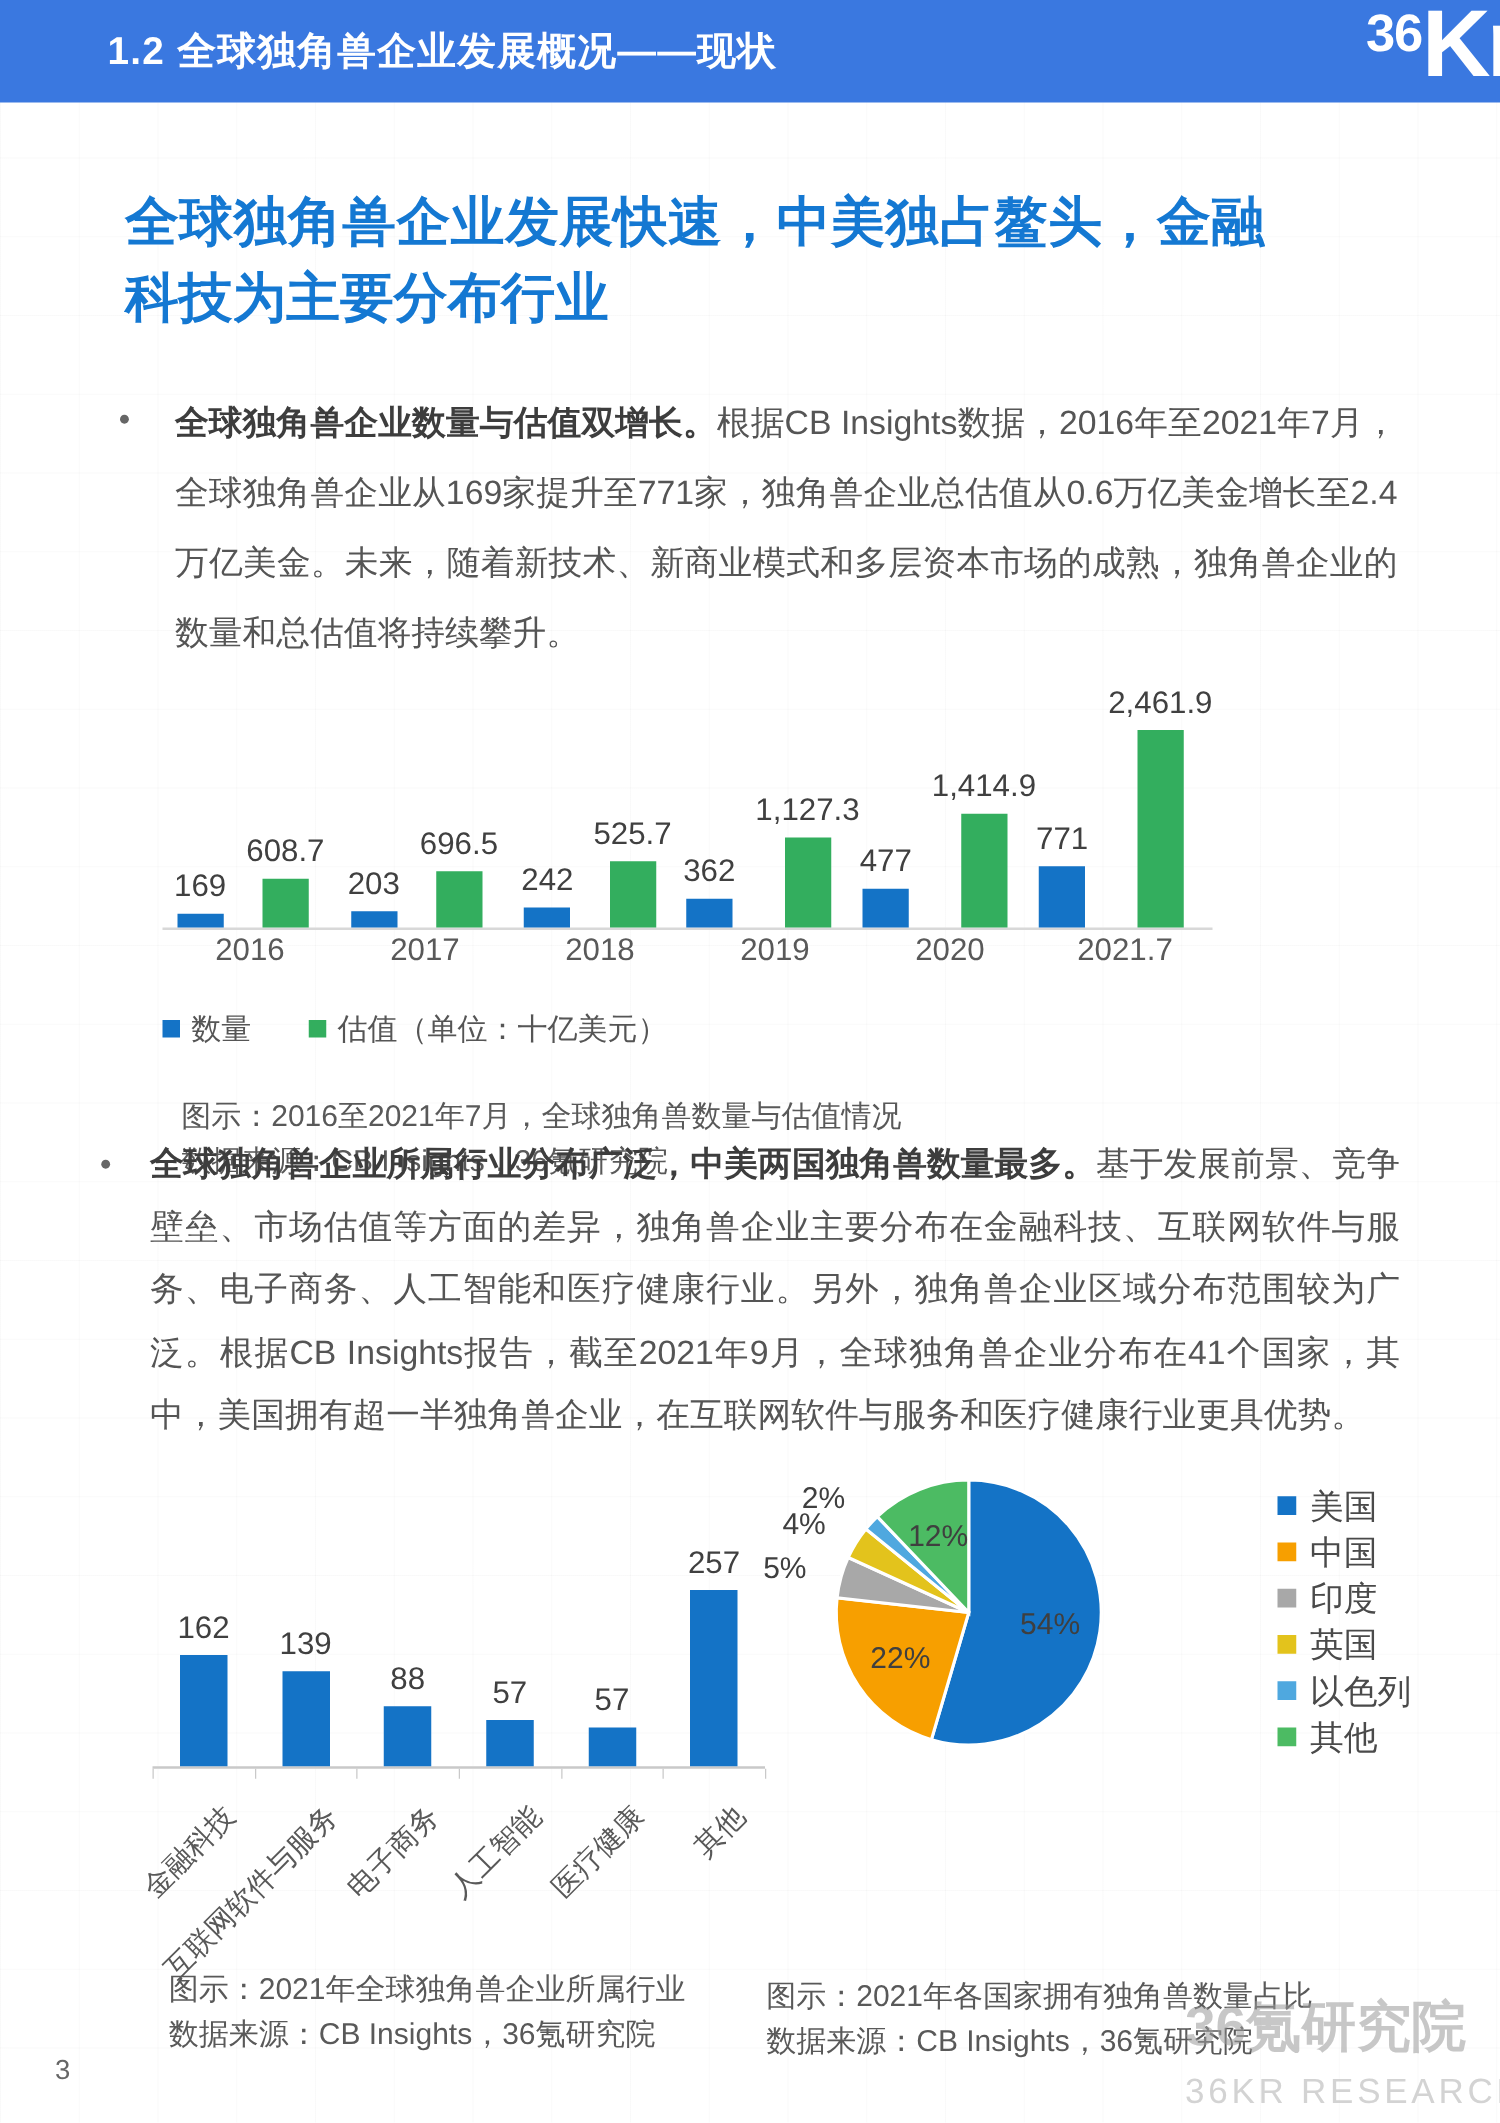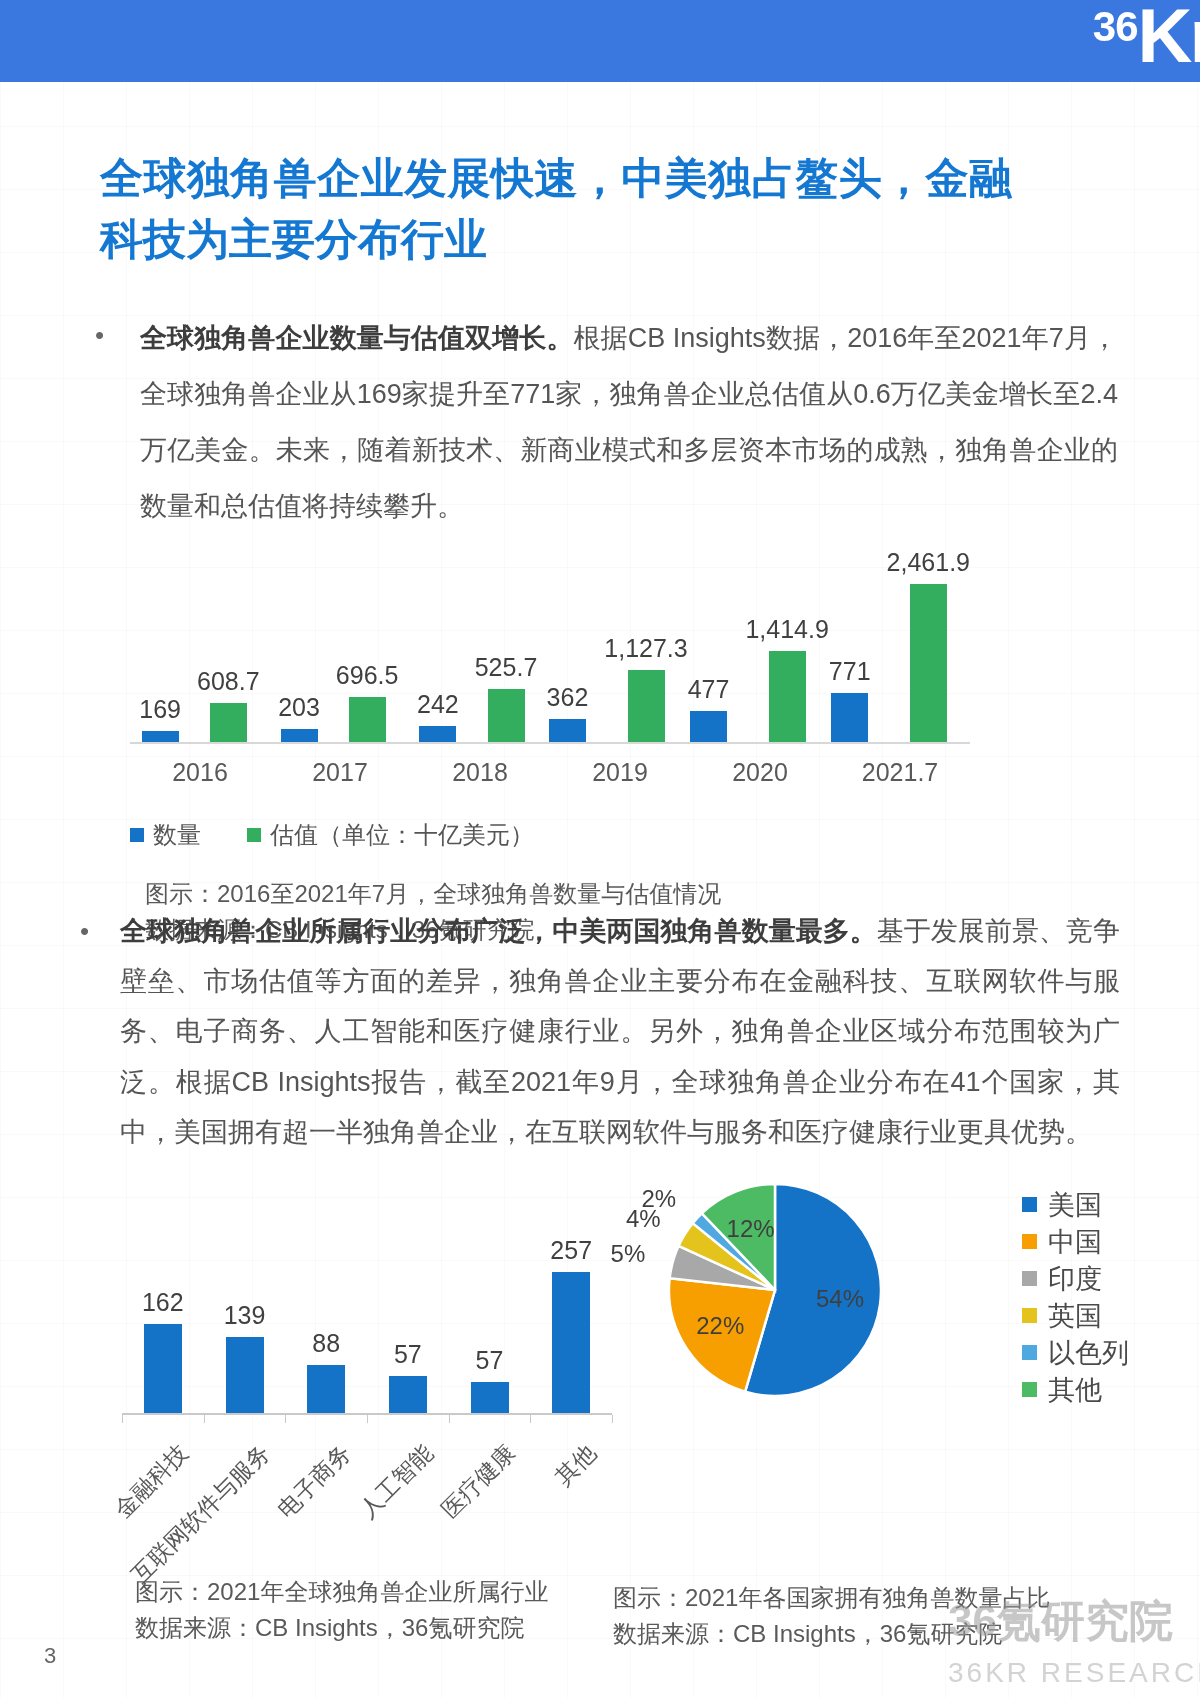--- a/index.html
+++ b/index.html
@@ -30,21 +30,21 @@
   .para2{left:120px;top:906px;width:1000px;line-height:1.86;}
   .lead{font-weight:bold;color:#3d3d3d;}
   
   .chart1{position:absolute;left:130px;top:505px;width:840px;}
   .plot{position:relative;height:237px;display:flex;align-items:flex-end;border-bottom:2px solid #d8d8d8;}
   .bar-group{flex:1;display:flex;justify-content:center;align-items:flex-end;gap:16px;height:100%;}
   .bar-wrap{display:flex;flex-direction:column;align-items:center;justify-content:flex-end;}
   .bar-label{font-size:25px;color:#404040;margin-bottom:7px;white-space:nowrap;}
   .bar{width:37px;}
   .xrow{display:flex;}
-  .xlab{flex:1;text-align:center;font-size:25px;color:#595959;padding-top:14px;}
+  .xlab{flex:1;text-align:center;font-size:25px;color:#595959;padding-top:2px;}
   .legend1{display:flex;justify-content:flex-start;gap:46px;margin-top:32px;font-size:24px;color:#555;align-items:center;}
   .leg-item{display:flex;align-items:center;}
   .leg-sq{width:14px;height:14px;display:inline-block;margin-right:9px;}
   
   .caption{position:absolute;font-size:24px;color:#595959;line-height:1.52;}
   .cap1{left:145px;top:876px;}
   .cap2{left:135px;top:1574px;}
   .cap3{left:613px;top:1580px;}
   
   .chart2{position:absolute;left:122px;top:1228px;width:490px;}
@@ -68,20 +68,21 @@
   .wm-cn{font-size:44px;font-weight:bold;color:#9b9b9b;opacity:0.55;white-space:nowrap;}
   .wm-en{font-size:28px;color:#c9c9c9;opacity:0.8;letter-spacing:3px;margin-top:6px;white-space:nowrap;}
   .pagenum{position:absolute;left:44px;top:1643px;font-size:22px;color:#666;}
 </style>
 </head>
 <body>
 
 <div class="page">
 
   <div class="header">
+    <div class="header-title">1.2 全球独角兽企业发展概况——现状</div>
     <div class="logo">
       <span class="logo-36">36</span>
       <span class="logo-kr">Kr</span>
     </div>
   </div>
 
   <div class="heading">全球独角兽企业发展快速，中美独占鳌头，金融科技为主要分布行业</div>
 
   <span class="dot dot1">•</span>
   <div class="para para1"><span class="lead">全球独角兽企业数量与估值双增长。</span><span>根据CB Insights数据，2016年至2021年7月，全球独角兽企业从169家提升至771家，独角兽企业总估值从0.6万亿美金增长至2.4万亿美金。未来，随着新技术、新商业模式和多层资本市场的成熟，独角兽企业的数量和总估值将持续攀升。</span></div>

